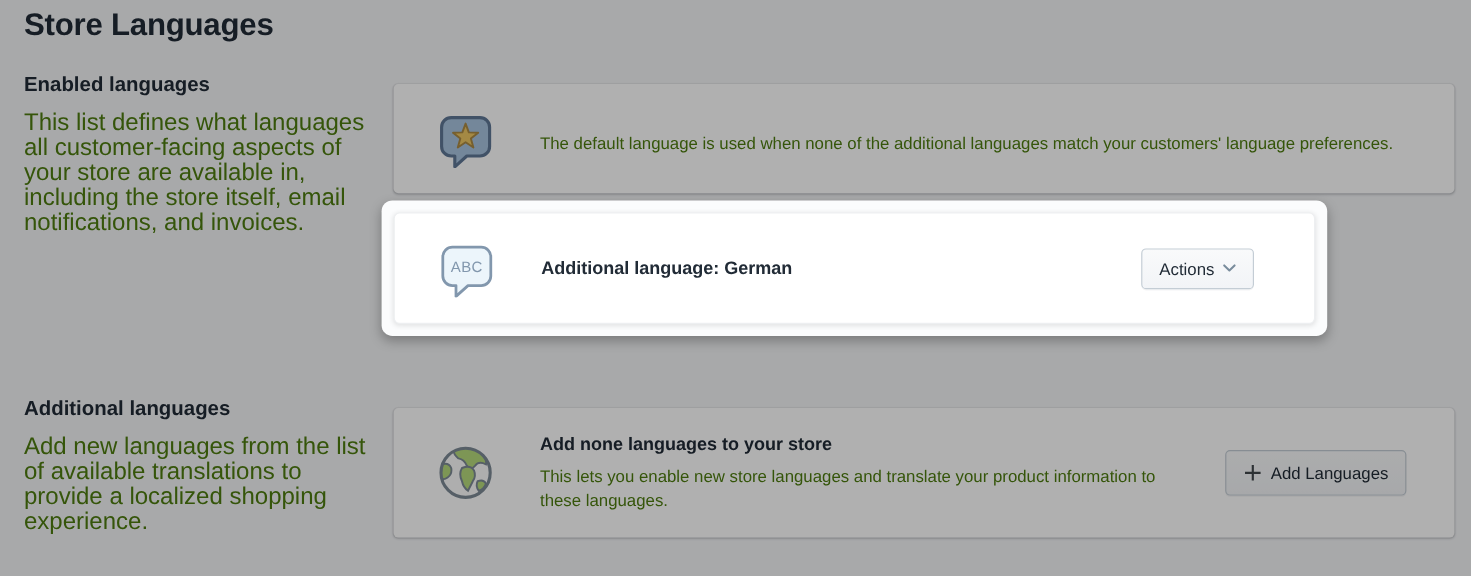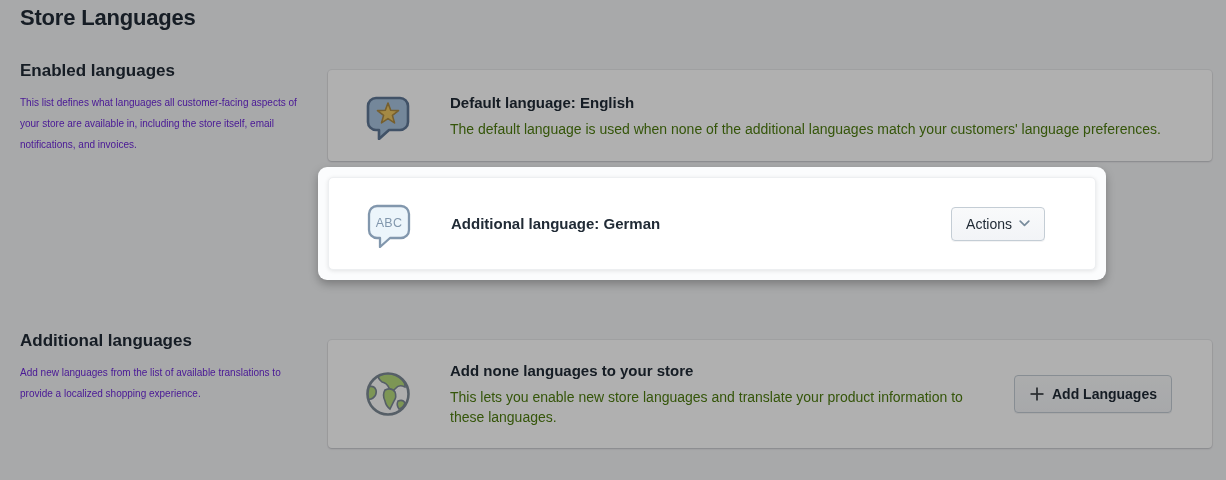--- a/index.html
+++ b/index.html
@@ -2,26 +2,26 @@
 <html><head>
 <meta charset="utf-8">
 <style>
   html,body{margin:0;padding:0;}
   body{
     width:1226px;height:480px;position:relative;overflow:hidden;
     background:#f4f5f7;color:#212b36;
     font-family:"Liberation Sans",sans-serif;
   }
   .overlay{position:absolute;inset:0;background:rgba(0,0,0,0.31);z-index:10;pointer-events:none;}
-  h1{position:absolute;left:20px;top:5px;margin:0;font-size:22px;font-weight:bold;letter-spacing:-0.2px;}
+  h1{position:absolute;left:20px;top:5px;margin:0;font-size:26px;font-weight:bold;letter-spacing:-0.2px;}
   .left-block{position:absolute;left:20px;width:285px;}
   .lb1{top:61px;}
   .lb2{top:331px;}
   .left-block h2{margin:0 0 11px;font-size:17px;font-weight:bold;}
-  .left-block p{margin:0;font-size:10px;line-height:21px;color:#6d28d9;}
+  .left-block p{margin:0;font-size:20px;line-height:21px;color:#4d7c0f;}
   .card{
     position:absolute;left:328px;width:884px;background:#ffffff;border-radius:4px;
     box-shadow:0 1px 2px rgba(22,29,37,0.18), 0 0 0 1px rgba(63,63,68,0.06);
     display:flex;align-items:center;box-sizing:border-box;
   }
   .card1{top:70px;height:91px;}
   .card2{top:340px;height:108px;}
   .icon-box{flex:0 0 48px;width:48px;height:48px;margin-left:36px;margin-right:38px;display:flex;align-items:center;justify-content:center;}
   .row-text{flex:1 1 auto;min-width:0;}
   .row-title{font-size:15px;font-weight:bold;line-height:20px;}
@@ -29,21 +29,21 @@
   .card2 .row-desc{max-width:535px;}
   .btn{
     display:inline-flex;align-items:center;gap:7px;flex:0 0 auto;
     background:linear-gradient(to bottom,#f9fafb,#f2f4f7);
     border:1px solid #c4cdd5;border-radius:4px;cursor:pointer;
     font-family:inherit;font-size:14px;color:#212b36;padding:0 14px;
     box-shadow:0 1px 0 rgba(22,29,37,0.05);
     text-align:center;
   }
   .actions-btn{height:34px;margin-right:50px;}
-  .add-btn{height:38px;margin-right:40px;font-weight:bold;}
+  .add-btn{height:38px;margin-right:40px;font-weight:normal;}
   .spotlight{
     position:absolute;left:318px;top:167px;width:788px;height:113px;z-index:20;
     background:#fbfcfd;border-radius:9px;padding:10px;box-sizing:border-box;
     box-shadow:0 4px 10px rgba(0,0,0,0.28);
   }
   .spotlight-row{
     width:100%;height:93px;background:#ffffff;border-radius:5px;
     border:1px solid #edeff1;box-shadow:0 1px 4px rgba(0,0,0,0.10);
     display:flex;align-items:center;box-sizing:border-box;
   }
@@ -62,21 +62,20 @@
   </div>
 
   <div class="card card1">
     <span class="icon-box">
       <svg width="48" height="48" viewBox="0 0 48 48">
         <path d="M12 6 H36 A8 8 0 0 1 44 14 V30 A8 8 0 0 1 36 38 H25 L15 47 V38 H12 A8 8 0 0 1 4 30 V14 A8 8 0 0 1 12 6 Z" fill="#a9c4df" stroke="#5f7796" stroke-width="2.6" stroke-linejoin="round"></path>
         <polygon points="24,11 26.7,18.3 34.5,18.6 28.4,23.4 30.5,30.9 24,26.6 17.5,30.9 19.6,23.4 13.5,18.6 21.3,18.3" fill="#eec763" stroke="#ab8a44" stroke-width="1.6" stroke-linejoin="round"></polygon>
       </svg>
     </span>
     <div class="row-text">
-      <div class="row-title">Default language: English</div>
       <div class="row-desc">The default language is used when none of the additional languages match your customers' language preferences.</div>
     </div>
   </div>
 
   <div class="spotlight">
     <div class="spotlight-row">
       <span class="icon-box">
         <svg width="48" height="48" viewBox="0 0 48 48">
           <path d="M12 6 H36 A8 8 0 0 1 44 14 V30 A8 8 0 0 1 36 38 H25 L15 47 V38 H12 A8 8 0 0 1 4 30 V14 A8 8 0 0 1 12 6 Z" fill="#ecf5fb" stroke="#8297ad" stroke-width="2.3" stroke-linejoin="round"></path>
           <text class="abc-text" x="24" y="27" text-anchor="middle" fill="#8297ad">ABC</text>

